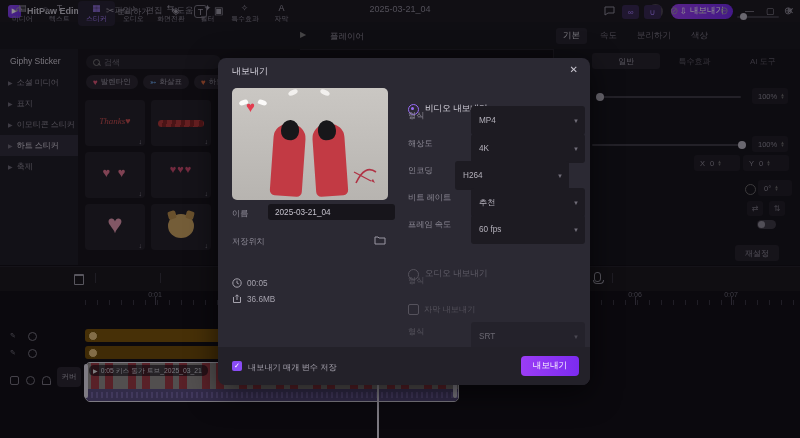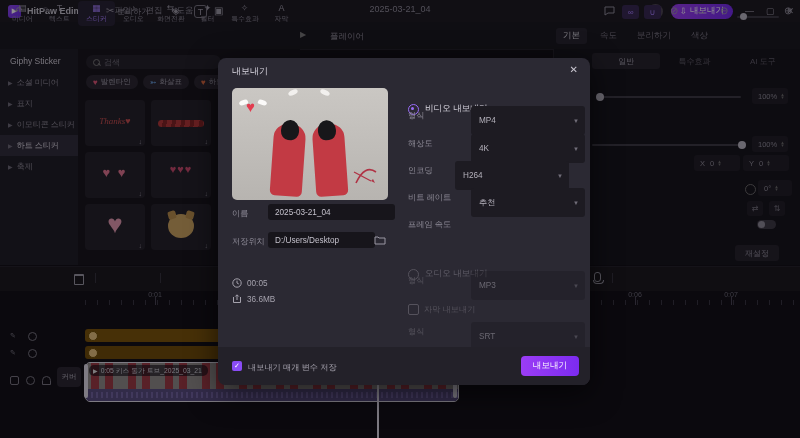--- a/index.html
+++ b/index.html
@@ -444,21 +444,20 @@
           <line x1="2" y1="10" x2="19" y2="19" stroke="#b03345" stroke-width="1.3"></line>
           <path d="M19 19l4 2-2-4z" fill="#b03345"></path>
         </svg>
     </span>
   </div>
 
   <span class="lbl" style="left:14px;top:150px;">이름</span>
   <div class="inp" style="left:50px;top:146px;width:120px;">2025-03-21_04</div>
 
   <span class="lbl" style="left:14px;top:178px;">저장위치</span>
-  <div class="inp" style="left:50px;top:174px;width:100px;">D:/Users/Desktop</div>
   <div class="folderbtn" style="left:154px;top:174px;">
     <svg width="12" height="10" viewBox="0 0 12 10">
         <path d="M1 2h3l1 1h6v6H1z" fill="none" stroke="#9a97a3"></path>
       </svg>
   </div>
 
   <div class="inforow" style="left:14px;top:220px;">
     <svg width="10" height="10" viewBox="0 0 10 10">
         <circle cx="5" cy="5" r="4.2" fill="none" stroke="#a5a2ad"></circle>
         <path d="M5 2.6V5l1.8 1" stroke="#a5a2ad" fill="none"></path>
@@ -496,30 +495,30 @@
       <span class="chev">▼</span>
   </div>
 
   <span class="lbl" style="left:190px;top:134px;">비트 레이트</span>
   <div class="select" style="left:253px;top:130px;">
     <span>추천</span>
       <span class="chev">▼</span>
   </div>
 
   <span class="lbl" style="left:190px;top:161px;">프레임 속도</span>
+  <div class="select" style="left:253px;top:157px;">
+    <span>60  fps</span>
+      <span class="chev">▼</span>
+  </div>
 
   <div class="radio off" style="left:190px;top:194px;">
     <span class="rdot off"></span>
     <span class="rlb">오디오 내보내기</span>
   </div>
   <span class="lbl off" style="left:190px;top:217px;">형식</span>
-  <div class="select off" style="left:253px;top:213px;">
-    <span>MP3</span>
-      <span class="chev">▼</span>
-  </div>
 
   <span class="chk" style="left:190px;top:246px;"></span>
   <span class="lbl off" style="left:206px;top:246px;">자막 내보내기</span>
   <span class="lbl off" style="left:190px;top:268px;">형식</span>
   <div class="select off" style="left:253px;top:264px;">
     <span>SRT</span>
       <span class="chev">▼</span>
   </div>
 
   <div class="dlg-footer">

